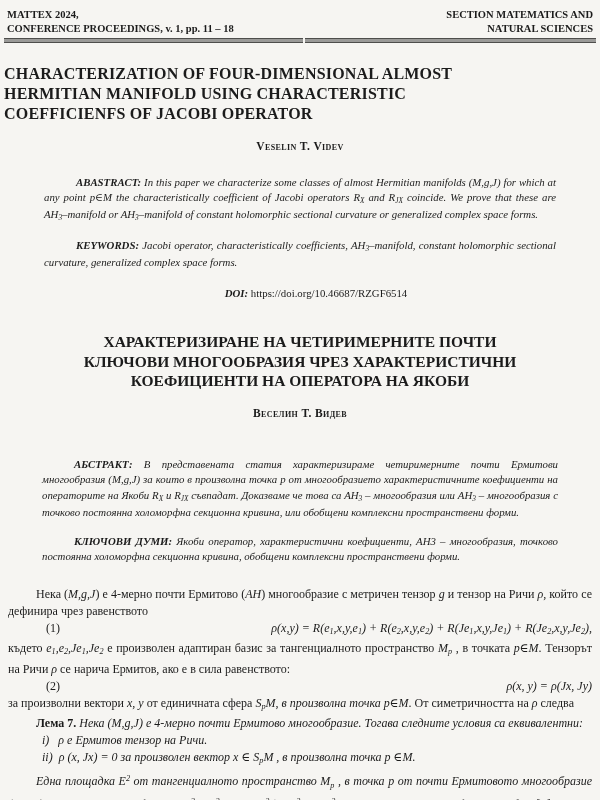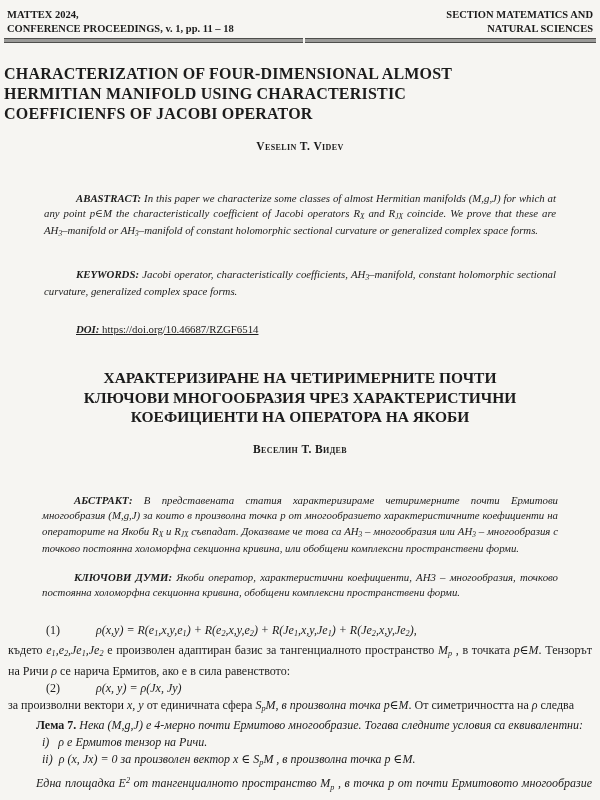--- a/index.html
+++ b/index.html
@@ -24,31 +24,31 @@
   .rule .seg { height: 3px; background: #9a9a98; border-top: 1px solid #4e4e4c; border-bottom: 1px solid #4e4e4c; }
   .rule .seg.l { width: 50.5%; }
   .rule .seg.r { flex: 1; margin-left: 2px; }
   
   .title-en { margin-top: 21px; font-weight: 700; font-size: 16px; line-height: 1.24; letter-spacing: 0.2px; }
   .title-bg { margin-top: 31px; text-align: center; font-weight: 700; font-size: 15.5px; line-height: 1.26; }
   .author { margin-top: 16px; text-align: center; font-weight: 700; font-size: 11.5px; font-variant: small-caps; letter-spacing: 0.4px; }
   
   .blk { margin: 0 40px; font-size: 10.8px; line-height: 1.45; text-align: justify; font-style: italic; text-indent: 32px; }
   .blk-bg { margin: 0 38px; }
-  .abstract-en { margin-top: 39px; }
-  .kw-en { margin-top: 27px; }
-  .doi { margin-top: 22px; text-align: left; font-style: normal; text-decoration: underline; }
+  .abstract-en { margin-top: 23px; }
+  .kw-en { margin-top: 14px; }
+  .doi { margin-top: 15px; text-align: center; font-style: normal; }
   .abstract-bg { margin-top: 38px; }
   .kw-bg { margin-top: 13px; }
   
   .body-txt { margin-top: 21px; padding: 0 4px; font-size: 12px; line-height: 17px; text-align: justify; }
   .p-ind { text-indent: 28px; }
   .eq { display: flex; }
   .eq .num { width: 88px; padding-left: 38px; box-sizing: border-box; flex: none; }
-  .eq .f { flex: 1; text-align: left; }
+  .eq .f { flex: 1; text-align: right; }
   .lemma-item { padding-left: 34px; text-align: left; }
   .para-it { font-style: italic; }
   
   .i { font-style: italic; }
   .b { font-weight: 700; }
   .bi { font-weight: 700; font-style: italic; }
   .up { font-style: normal; }
   .sub { font-size: 0.68em; vertical-align: -0.3em; }
   .sup { font-size: 0.68em; vertical-align: 0.5em; }
   
@@ -95,20 +95,21 @@
     <div>КОЕФИЦИЕНТИ НА ОПЕРАТОРА НА ЯКОБИ</div>
   </div>
 
   <div class="author">Веселин Т. Видев</div>
 
   <div class="blk blk-bg abstract-bg"><span class="b">АБСТРАКТ: </span><span>В представената статия характеризираме четиримерните почти Ермитови многообразия (M,g,J) за които в произволна точка p от многообразието характеристичните коефициенти на операторите  на Якоби R</span><span class="sub">X</span><span> и R</span><span class="sub">JX</span><span> съвпадат. Доказваме че това са AH</span><span class="sub">3</span><span> – многообразия или AH</span><span class="sub">3</span><span> – многообразия с точково постоянна холоморфна секционна кривина, или обобщени комплексни пространствени форми.</span></div>
 
   <div class="blk blk-bg kw-bg"><span class="b">КЛЮЧОВИ ДУМИ: </span><span>Якоби оператор, характеристични коефициенти, AH3 – многообразия, точково постоянна холоморфна секционна кривина, обобщени комплексни пространствени форми.</span></div>
 
   <div class="body-txt">
+    <div class="p-ind"><span>Нека (</span><span class="i">M,g,J</span><span>)  е  4-мерно  почти  Ермитово (</span><span class="i">AH</span><span>) многообразие с метричен тензор </span><span class="i">g</span><span> и тензор на Ричи </span><span class="i">ρ</span><span>, който се дефинира чрез равенството</span></div>
 
     <div class="eq">
       <span class="num">(1)</span>
       <span class="f"><span class="i">ρ(x,y) = R(e</span><span class="sub i">1</span><span class="i">,x,y,e</span><span class="sub i">1</span><span class="i">) + R(e</span><span class="sub i">2</span><span class="i">,x,y,e</span><span class="sub i">2</span><span class="i">) + R(Je</span><span class="sub i">1</span><span class="i">,x,y,Je</span><span class="sub i">1</span><span class="i">) + R(Je</span><span class="sub i">2</span><span class="i">,x,y,Je</span><span class="sub i">2</span><span class="i">),</span></span>
     </div>
 
     <div><span>където </span><span class="i">e</span><span class="sub i">1</span><span class="i">,e</span><span class="sub i">2</span><span class="i">,Je</span><span class="sub i">1</span><span class="i">,Je</span><span class="sub i">2</span><span>  е  произволен адаптиран базис за тангенциалното пространство </span><span class="i">M</span><span class="sub i">p</span><span> , в точката  </span><span class="i">p∈M</span><span>.  Тензорът на Ричи  </span><span class="i">ρ</span><span> се нарича Ермитов, ако е в сила равенството:</span></div>
 
     <div class="eq">
       <span class="num">(2)</span>

